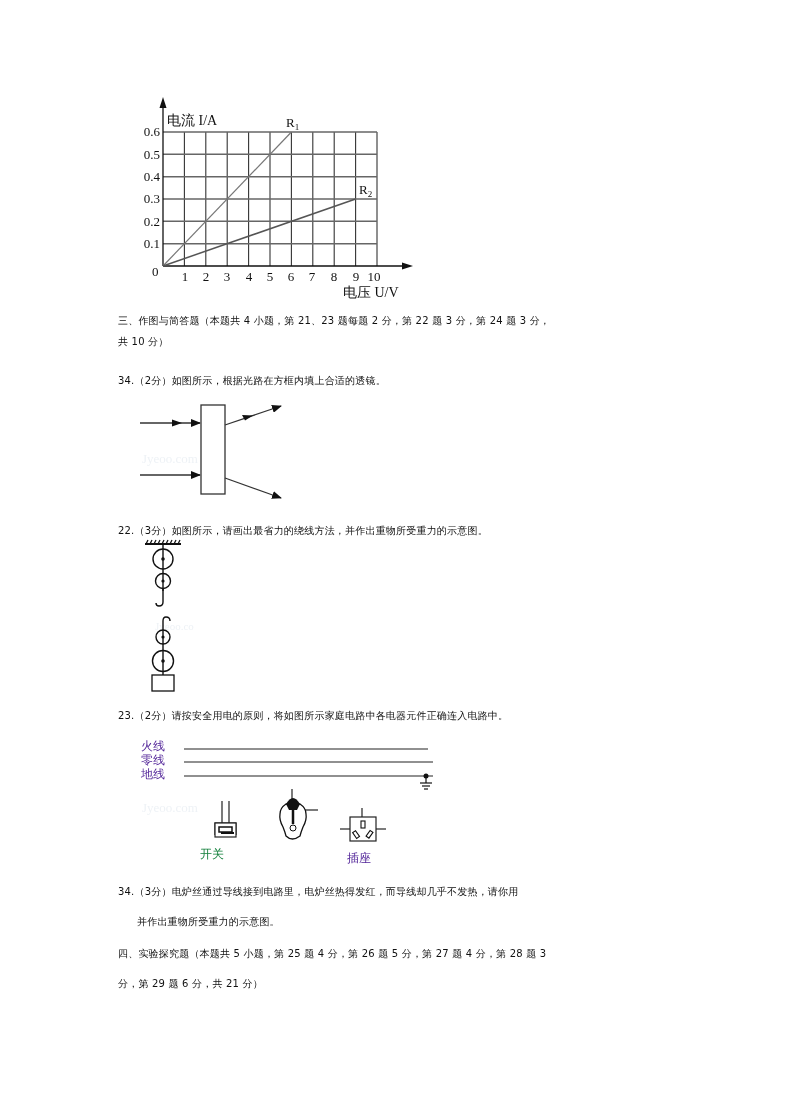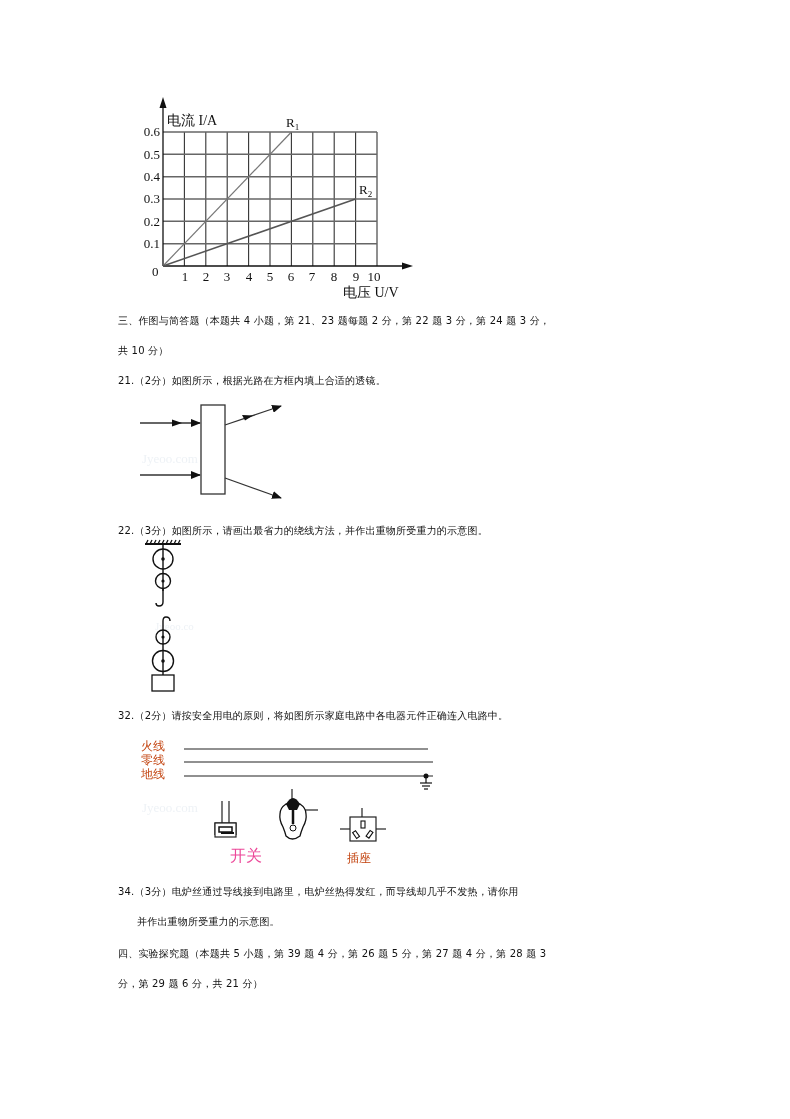--- a/index.html
+++ b/index.html
@@ -71,23 +71,23 @@
   </g>
 
   <text x="167" y="125" font-size="14" fill="#111">电流 I/A</text>
   <text x="343" y="297" font-size="14" fill="#111">电压 U/V</text>
 
   <text x="286" y="127" font-size="13" fill="#111">R<tspan font-size="9" dy="3">1</tspan></text>
   <text x="359" y="194" font-size="13" fill="#111">R<tspan font-size="9" dy="3">2</tspan></text>
 </svg>
 
 <div class="line" style="top:311px">三、作图与简答题（本题共 4 小题，第 21、23 题每题 2 分，第 22 题 3 分，第 24 题 3 分，</div>
-<div class="line" style="top:341px">共 10 分）</div>
-
-<div class="line" style="top:371px">21.（2分）如图所示，根据光路在方框内填上合适的透镜。</div>
+<div class="line" style="top:332px">共 10 分）</div>
+
+<div class="line" style="top:371px">34.（2分）如图所示，根据光路在方框内填上合适的透镜。</div>
 
 <svg class="abs" style="left:130px;top:398px" width="170" height="106" viewBox="0 0 170 106">
   <defs>
     <marker id="arr" markerWidth="10" markerHeight="8" refX="9" refY="4" orient="auto" markerUnits="userSpaceOnUse">
       <polygon points="0,0 10,4 0,8" fill="#111"></polygon>
     </marker>
   </defs>
   <text x="12" y="65" font-size="13" class="watermark">Jyeoo.com</text>
 
   <line x1="10" y1="25" x2="70" y2="25" stroke="#333" stroke-width="1.3" marker-end="url(#arr)"></line>
@@ -128,23 +128,23 @@
   <text x="20" y="92" font-size="11" class="watermark">Jyeoo.co</text>
 
   <path d="M35,83 Q35,79 31,79 Q28,79 28,83 L28,144" fill="none" stroke="#111" stroke-width="1.4"></path>
   <circle cx="28" cy="99" r="7" fill="none" stroke="#111" stroke-width="1.4"></circle>
   <circle cx="28" cy="99" r="1.6" fill="#111"></circle>
   <circle cx="28" cy="123" r="10.5" fill="none" stroke="#111" stroke-width="1.4"></circle>
   <circle cx="28" cy="123" r="1.8" fill="#111"></circle>
   <rect x="17" y="137" width="22" height="16" fill="#fff" stroke="#111" stroke-width="1.3"></rect>
 </svg>
 
-<div class="line" style="top:706px">32.（2分）请按安全用电的原则，将如图所示家庭电路中各电器元件正确连入电路中。</div>
-
-<div class="abs" style="left:141px;top:739px;font-size:12px;line-height:14px;color:#c2410c">
+<div class="line" style="top:706px">23.（2分）请按安全用电的原则，将如图所示家庭电路中各电器元件正确连入电路中。</div>
+
+<div class="abs" style="left:141px;top:739px;font-size:12px;line-height:14px;color:#4c1d95">
   <div>火线</div>
   <div>零线</div>
   <div>地线</div>
 </div>
 
 <svg class="abs" style="left:130px;top:735px" width="320" height="100" viewBox="0 0 320 100">
   <line x1="54" y1="14" x2="298" y2="14" stroke="#222" stroke-width="1.2"></line>
   <line x1="54" y1="27" x2="303" y2="27" stroke="#222" stroke-width="1.2"></line>
   <line x1="54" y1="41" x2="303" y2="41" stroke="#222" stroke-width="1.2"></line>
 
@@ -185,20 +185,20 @@
   <circle cx="93" cy="48" r="3" fill="none" stroke="#111" stroke-width="1"></circle>
 
   <rect x="150" y="37" width="26" height="24" fill="#fff" stroke="#222" stroke-width="1.2"></rect>
   <line x1="140" y1="49" x2="150" y2="49" stroke="#222" stroke-width="1.2"></line>
   <line x1="176" y1="49" x2="186" y2="49" stroke="#222" stroke-width="1.2"></line>
   <rect x="161" y="41" width="4" height="7" fill="none" stroke="#111" stroke-width="1.1"></rect>
   <rect x="154" y="51" width="3.5" height="7" fill="none" stroke="#111" stroke-width="1.1" transform="rotate(-35 156 54)"></rect>
   <rect x="168" y="51" width="3.5" height="7" fill="none" stroke="#111" stroke-width="1.1" transform="rotate(35 170 54)"></rect>
 </svg>
 
-<div class="abs" style="left:230px;top:846px;font-size:16px;color:#ec4899">开关</div>
-<div class="abs" style="left:347px;top:850px;font-size:12px;color:#c2410c">插座</div>
+<div class="abs" style="left:200px;top:846px;font-size:12px;color:#15803d">开关</div>
+<div class="abs" style="left:347px;top:850px;font-size:12px;color:#4c1d95">插座</div>
 
 <div class="line" style="top:882px">34.（3分）电炉丝通过导线接到电路里，电炉丝热得发红，而导线却几乎不发热，请你用</div>
 <div class="line" style="top:912px;left:137px">并作出重物所受重力的示意图。</div>
 
-<div class="line" style="top:944px">四、实验探究题（本题共 5 小题，第 39 题 4 分，第 26 题 5 分，第 27 题 4 分，第 28 题 3</div>
+<div class="line" style="top:944px">四、实验探究题（本题共 5 小题，第 25 题 4 分，第 26 题 5 分，第 27 题 4 分，第 28 题 3</div>
 <div class="line" style="top:974px">分，第 29 题 6 分，共 21 分）</div>
 
 </body></html>

